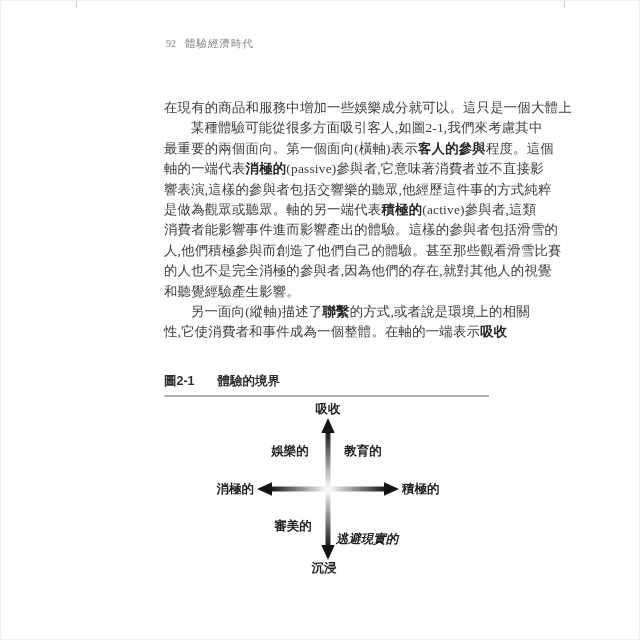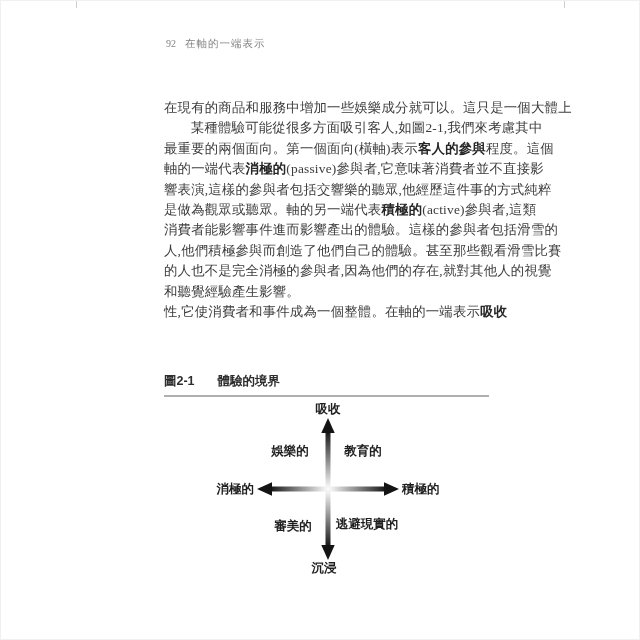--- a/index.html
+++ b/index.html
@@ -70,46 +70,47 @@
     font-size:12.5px;line-height:13px;
     white-space:nowrap;
   }
   .lbl-top{left:164px;top:2px;transform:translateX(-50%);}
   .lbl-bottom{left:160px;top:161px;transform:translateX(-50%);}
   .lbl-left{left:90px;top:82px;transform:translateX(-100%);}
   .lbl-right{left:238px;top:82px;}
   .lbl-q-tl{left:126px;top:44px;transform:translateX(-50%);}
   .lbl-q-tr{left:199px;top:44px;transform:translateX(-50%);}
   .lbl-q-bl{left:129px;top:119px;transform:translateX(-50%);}
-  .lbl-q-br{left:203px;top:117px;transform:translateX(-50%);}
+  .lbl-q-br{left:203px;top:132px;transform:translateX(-50%);font-style:italic;}
 </style>
 </head>
 <body>
 
 <div class="page">
 
   <div class="crop-mark left"></div>
   <div class="crop-mark right"></div>
 
   <div class="running-header">
     <span class="page-num">92</span>
-    <span class="book-title">在軸的一端表示</span>
+    <span class="book-title">體驗經濟時代</span>
   </div>
 
   <div class="body-text">
       <div class="text-line"><span>在現有的商品和服務中增加一些娛樂成分就可以。這只是一個大體上</span></div>
       <div class="text-line" style="padding-left: 26.8px;"><span>某種體驗可能從很多方面吸引客人,如圖2-1,我們來考慮其中</span></div>
       <div class="text-line"><span>最重要的兩個面向。第一個面向(橫軸)表示</span><span class="seg-bold">客人的參與</span><span>程度。這個</span></div>
       <div class="text-line"><span>軸的一端代表</span><span class="seg-bold">消極的</span><span>(passive)參與者,它意味著消費者並不直接影</span></div>
       <div class="text-line"><span>響表演,這樣的參與者包括交響樂的聽眾,他經歷這件事的方式純粹</span></div>
       <div class="text-line"><span>是做為觀眾或聽眾。軸的另一端代表</span><span class="seg-bold">積極的</span><span>(active)參與者,這類</span></div>
       <div class="text-line"><span>消費者能影響事件進而影響產出的體驗。這樣的參與者包括滑雪的</span></div>
       <div class="text-line"><span>人,他們積極參與而創造了他們自己的體驗。甚至那些觀看滑雪比賽</span></div>
       <div class="text-line"><span>的人也不是完全消極的參與者,因為他們的存在,就對其他人的視覺</span></div>
       <div class="text-line"><span>和聽覺經驗產生影響。</span></div>
+      <div class="text-line" style="padding-left: 26.8px;"><span>另一面向(縱軸)描述了</span><span class="seg-bold">聯繫</span><span>的方式,或者說是環境上的相關</span></div>
       <div class="text-line"><span>性,它使消費者和事件成為一個整體。在軸的一端表示</span><span class="seg-bold">吸收</span></div>
     </div>
 
   <div class="figure">
     <div class="figure-caption">
       <span>圖2-1</span>
       <span>體驗的境界</span>
     </div>
     <div class="figure-rule"></div>
   </div>

